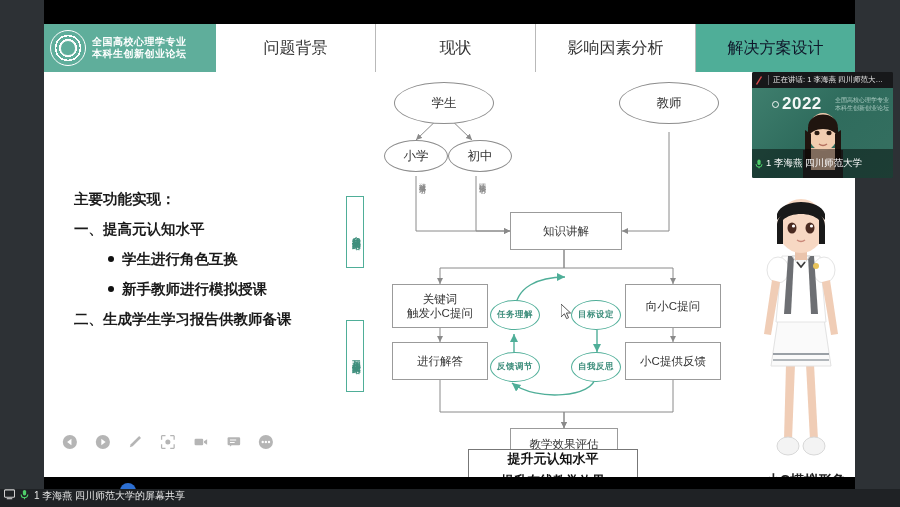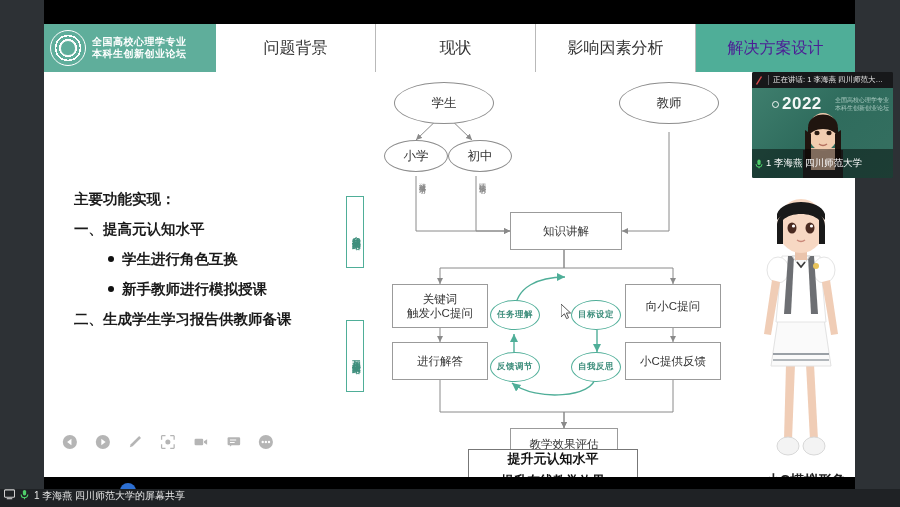--- a/index.html
+++ b/index.html
@@ -47,21 +47,21 @@
   #logo-text{
     color:#ffffff; font-size:10px; line-height:12px; font-weight:bold;
     letter-spacing:.5px;
   }
   .tab{
     flex:1 1 0; display:flex; align-items:center; justify-content:center;
     font-size:16px; color:#333; background:#ffffff;
     border-right:1px solid #b9b9b9; position:relative;
   }
   .tab:last-child{ border-right:none; }
-  .tab.active{ background:#4fae98; color:#4c1d95; border-right:none; }
+  .tab.active{ background:#4fae98; color:#0f172a; border-right:none; }
   
   #text-panel{
     position:absolute; left:30px; top:160px; width:246px;
     font-size:14.5px; color:#1a1a1a; font-weight:bold; line-height:30px;
   }
   #text-panel .lvl0{ }
   #text-panel .bullet{ padding-left:34px; display:flex; align-items:center; gap:8px; }
   #text-panel .dot{ width:6px; height:6px; background:#111; border-radius:50%; flex:0 0 auto;}
   
   .vlabel{

